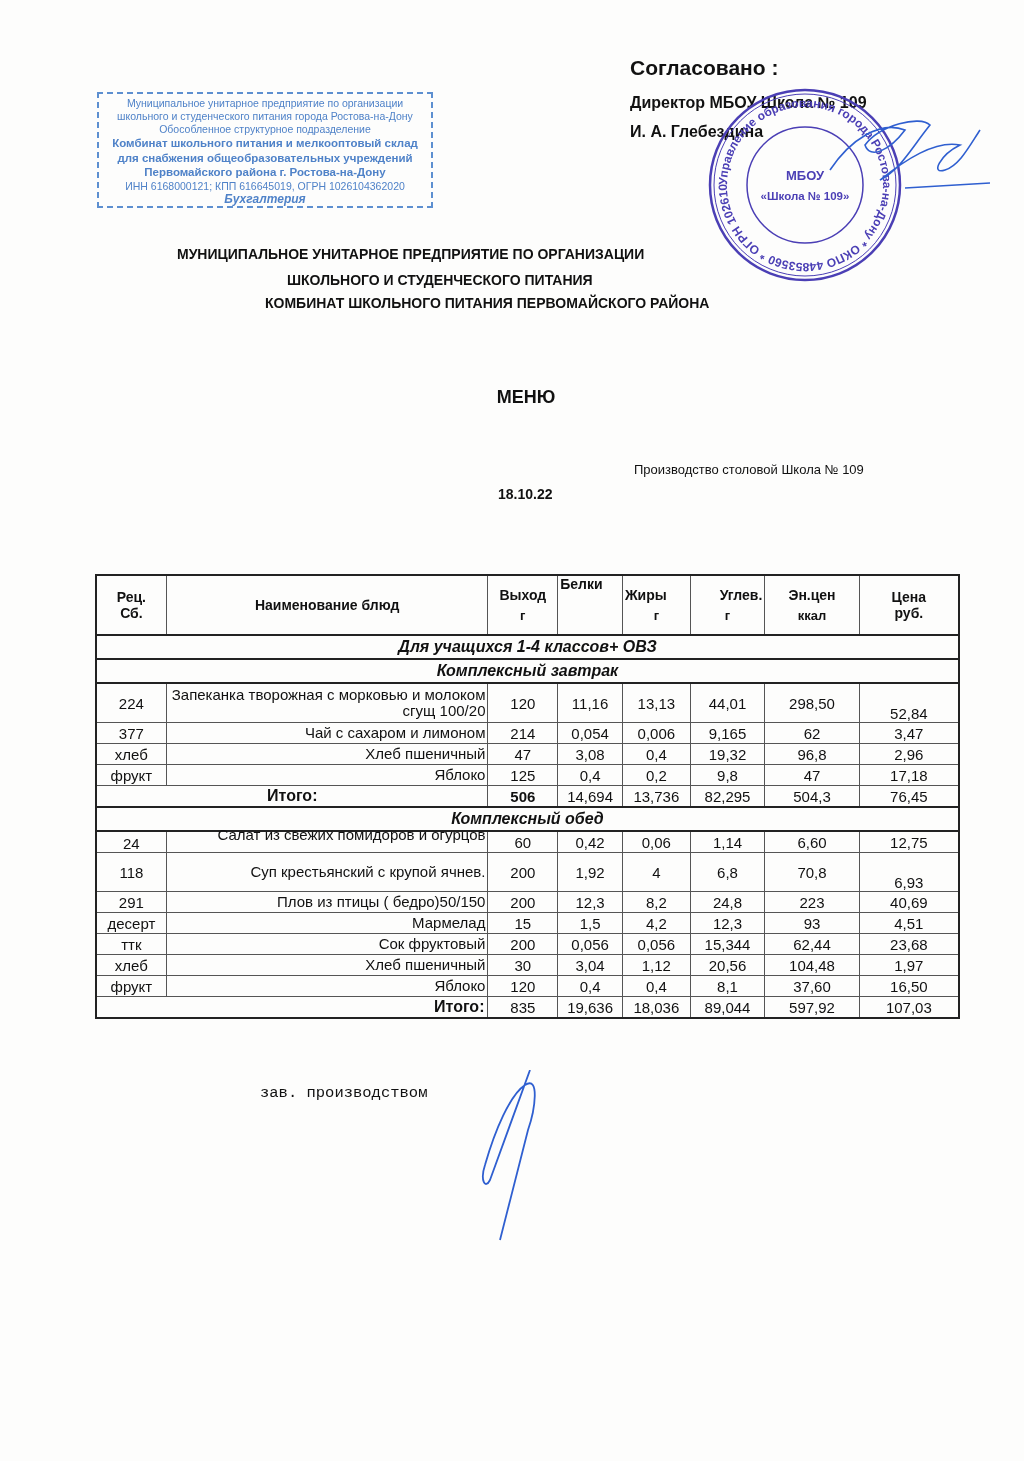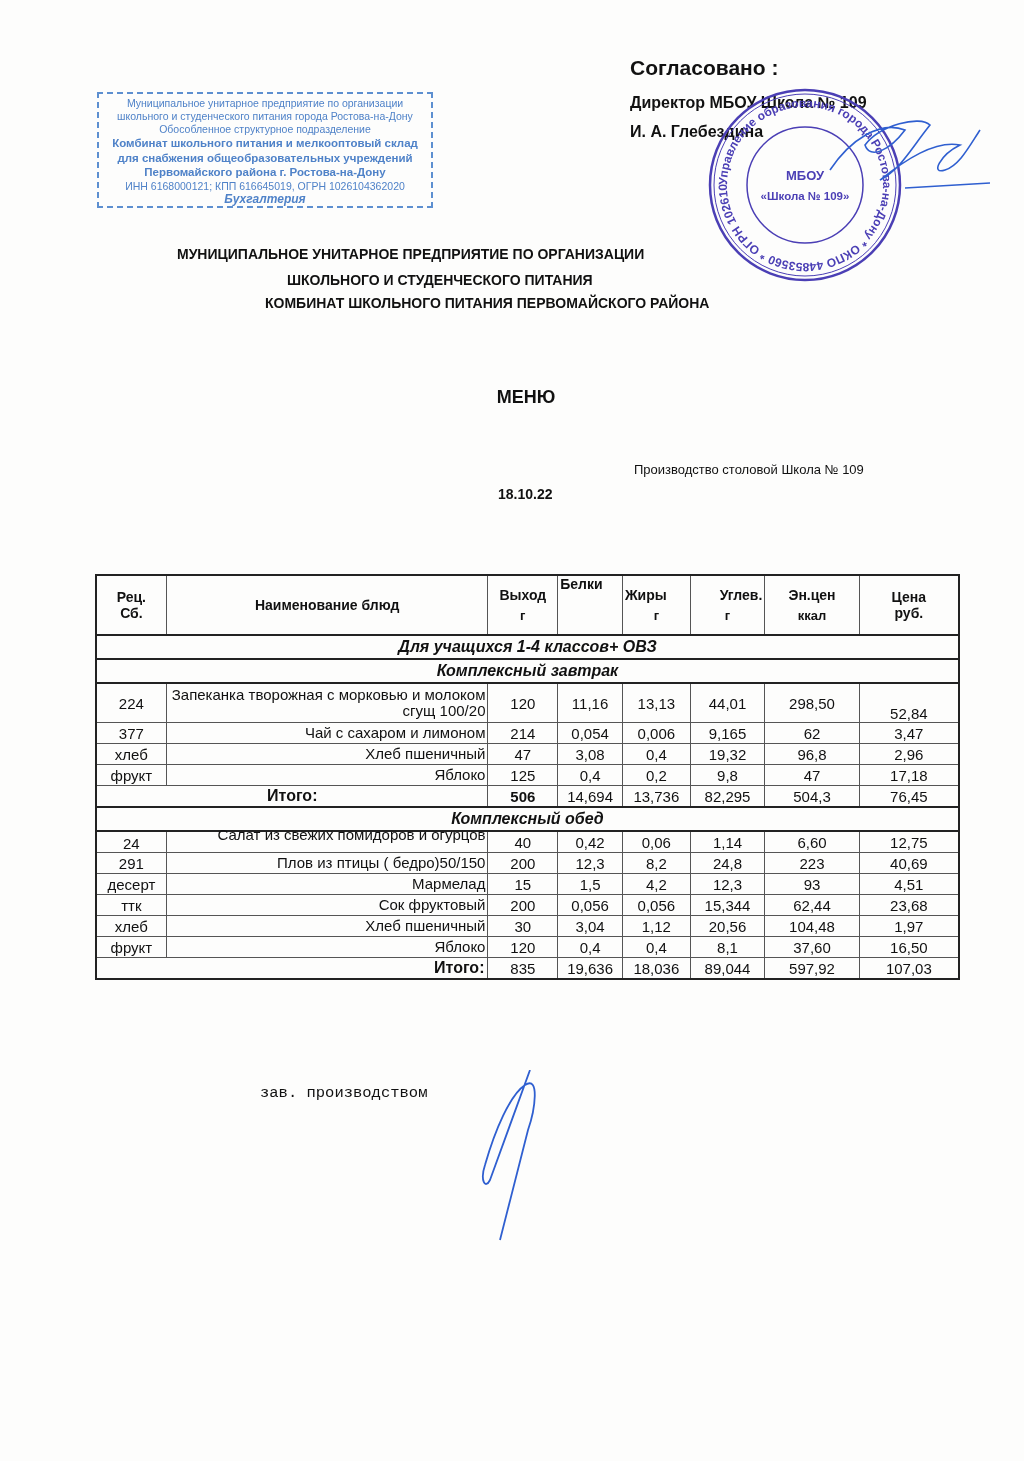--- a/index.html
+++ b/index.html
@@ -208,26 +208,36 @@
       <td class="c-num">76,45</td>
     </tr>
     <tr class="section">
       <td colspan="8">Комплексный  обед</td>
     </tr>
     <tr class="item">
       <td class="c-code" style="vertical-align:bottom;">24</td>
       <td class="c-name">
           <span class="clip">Салат из свежих помидоров и огурцов</span>
         </td>
-      <td class="c-num">40</td>
+      <td class="c-num">60</td>
       <td class="c-num">0,42</td>
       <td class="c-num">0,06</td>
       <td class="c-num">1,14</td>
       <td class="c-num">6,60</td>
       <td class="c-num">12,75</td>
+    </tr>
+    <tr class="item tall">
+      <td class="c-code">118</td>
+      <td class="c-name">Суп крестьянский с крупой ячнев.</td>
+      <td class="c-num">200</td>
+      <td class="c-num">1,92</td>
+      <td class="c-num">4</td>
+      <td class="c-num">6,8</td>
+      <td class="c-num">70,8</td>
+      <td class="c-num" style="vertical-align:bottom;">6,93</td>
     </tr>
     <tr class="item">
       <td class="c-code">291</td>
       <td class="c-name">Плов из птицы ( бедро)50/150</td>
       <td class="c-num">200</td>
       <td class="c-num">12,3</td>
       <td class="c-num">8,2</td>
       <td class="c-num">24,8</td>
       <td class="c-num">223</td>
       <td class="c-num">40,69</td>

